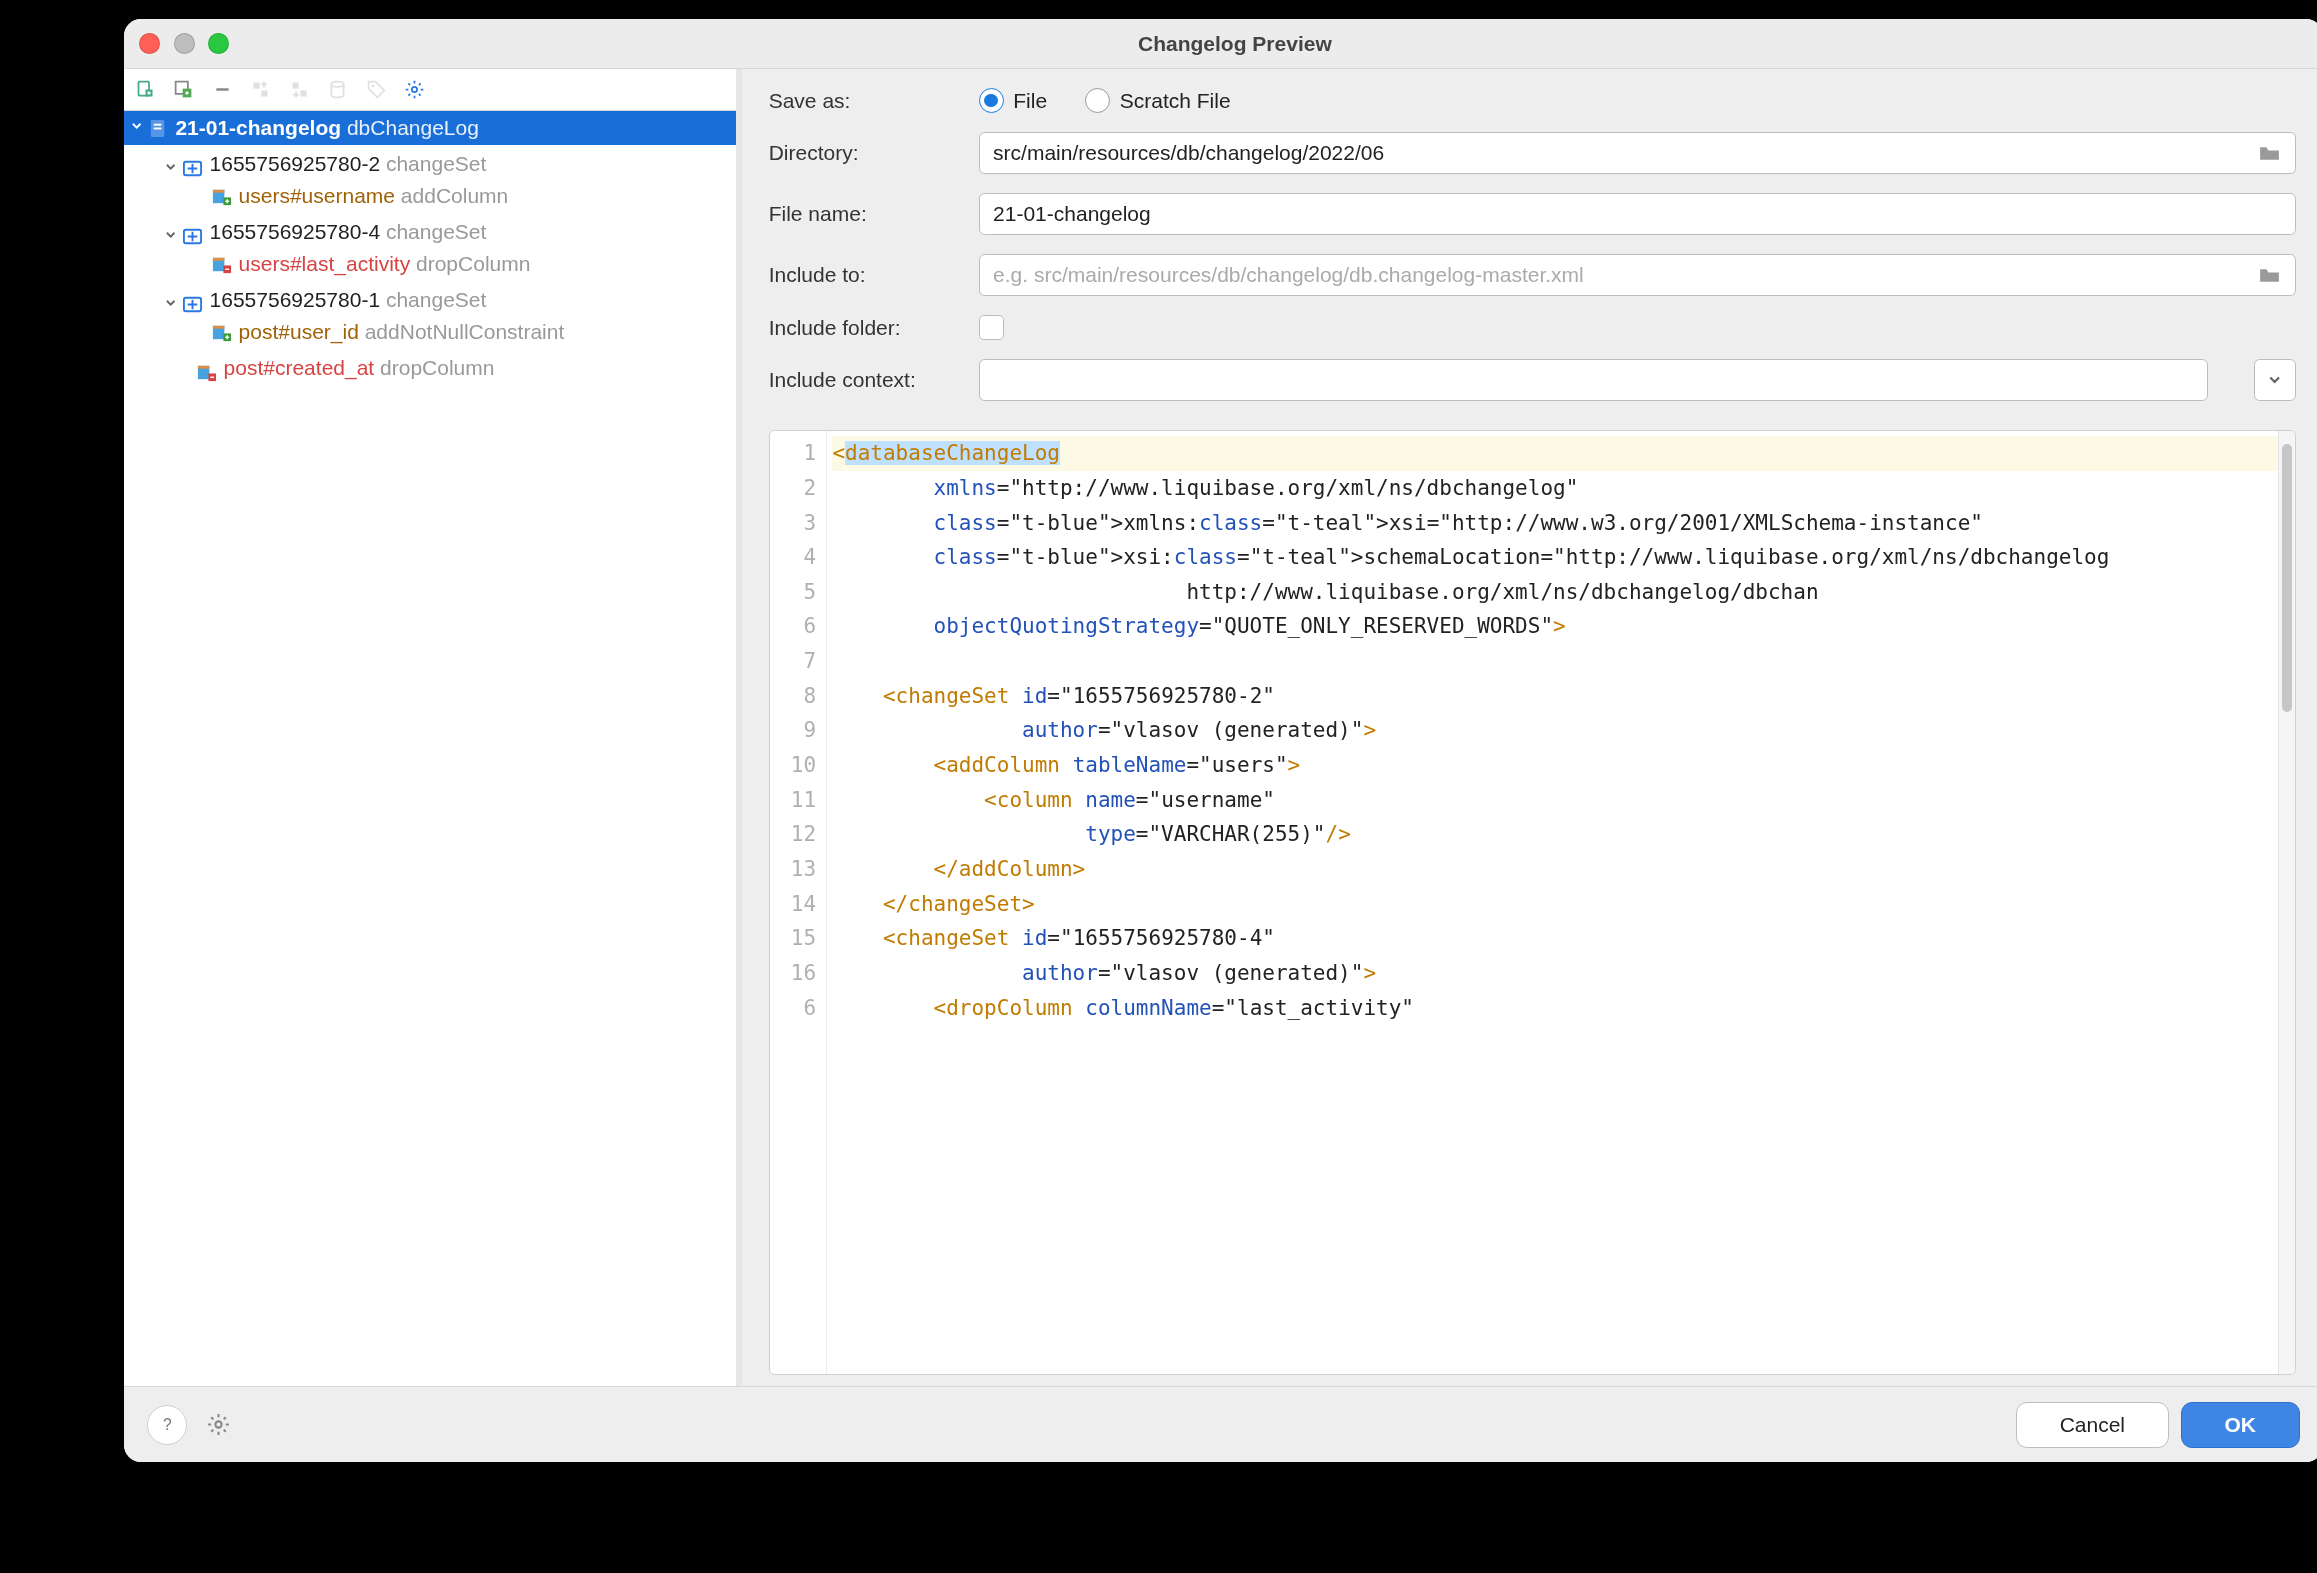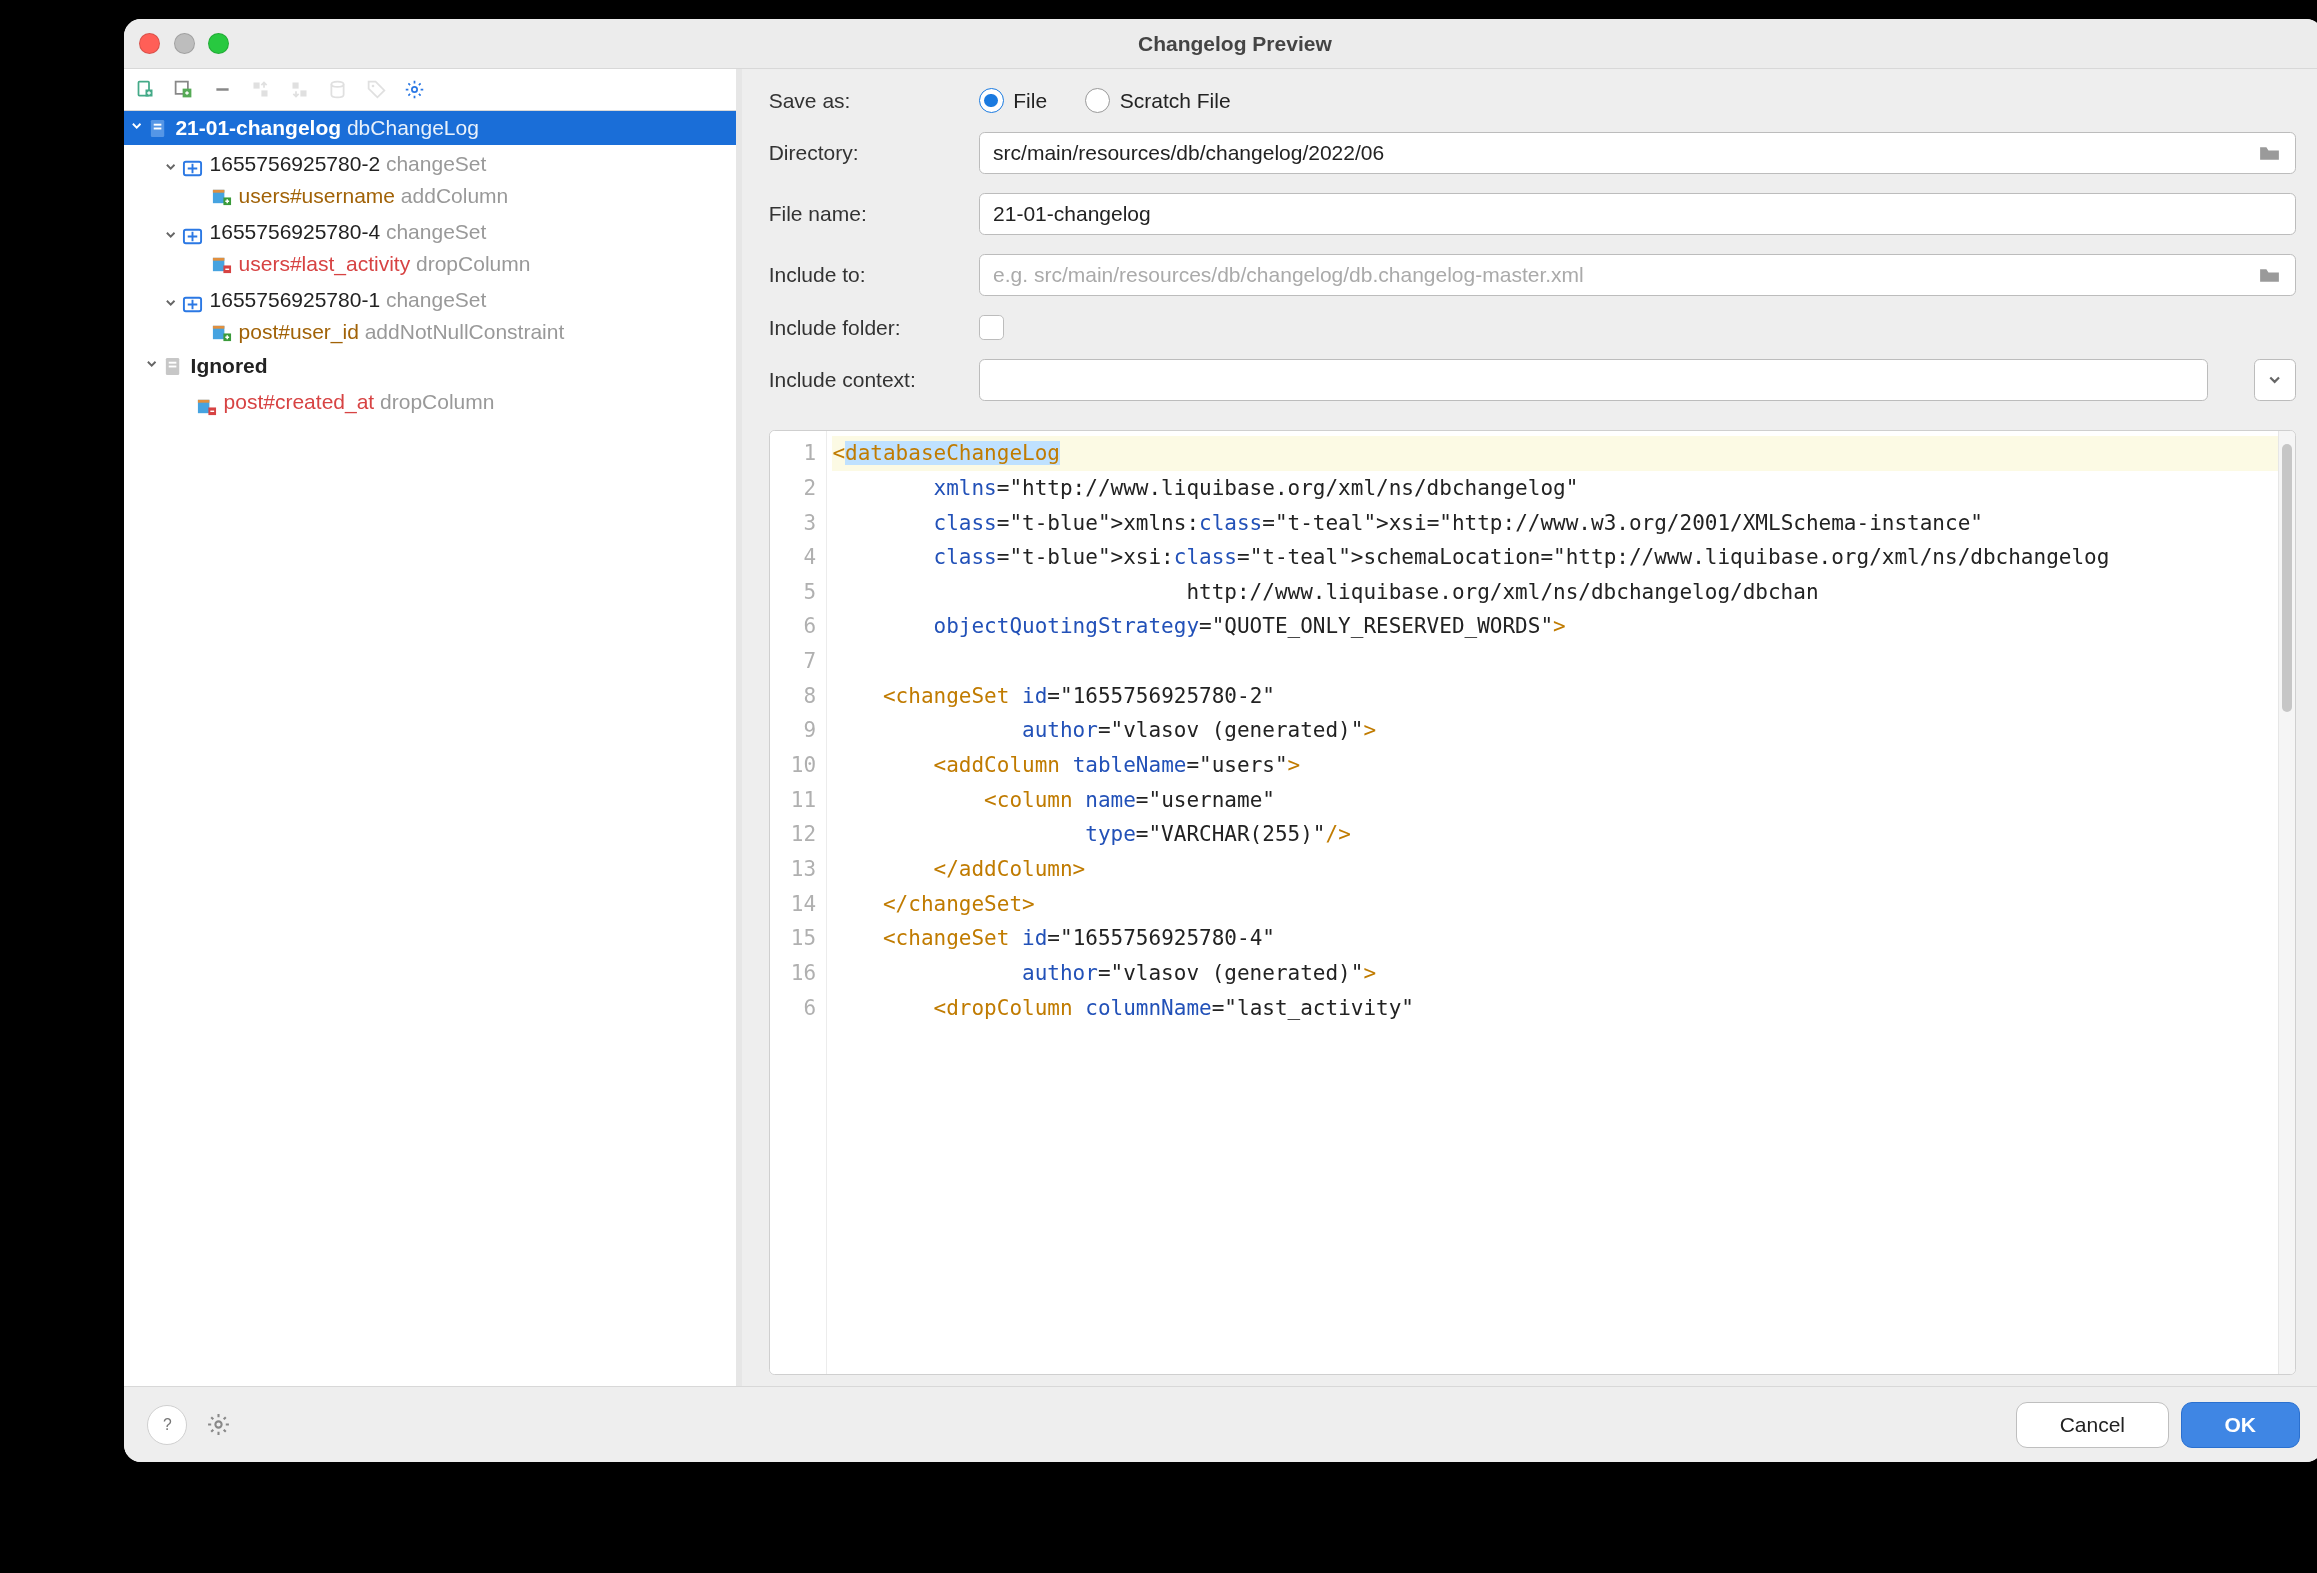--- a/index.html
+++ b/index.html
@@ -246,33 +246,20 @@
                   <rect x="2" y="4" width="12" height="3" fill="#e08f3e"></rect>
                   <rect x="13" y="12" width="8" height="8" fill="#3a9b3a"></rect>
                   <path d="M15 16h4M17 14v4" stroke="#fff" stroke-width="1.5"></path>
                 </svg>
               </span>
             <span class="green-txt">post#user_id</span>
             <span>&nbsp;</span>
             <span class="muted">addNotNullConstraint</span>
           </div>
 
-          <div class="row pad01">
-            <span class="arrow"><svg viewBox="0 0 14 14">
-                  <path d="M3 5l4 4 4-4" fill="none" stroke="#666" stroke-width="2"></path>
-                </svg></span>
-            <span class="ricon">
-                <svg viewBox="0 0 22 22">
-                  <rect x="3" y="2" width="14" height="18" rx="1.5" fill="#c7c7c7"></rect>
-                  <rect x="6" y="6" width="8" height="2" fill="#fff"></rect>
-                  <rect x="6" y="10" width="8" height="2" fill="#fff"></rect>
-                </svg>
-              </span>
-            <span class="bold">Ignored</span>
-          </div>
           <div class="row pad1" style="padding-left:69px">
             <span class="ricon">
                 <svg viewBox="0 0 22 22">
                   <rect x="2" y="4" width="12" height="14" fill="#46a3e0"></rect>
                   <rect x="2" y="4" width="12" height="3" fill="#e08f3e"></rect>
                   <rect x="13" y="12" width="8" height="8" fill="#d74343"></rect>
                   <path d="M15 16h4" stroke="#fff" stroke-width="1.5"></path>
                 </svg>
               </span>
             <span class="red-txt">post#created_at</span>

